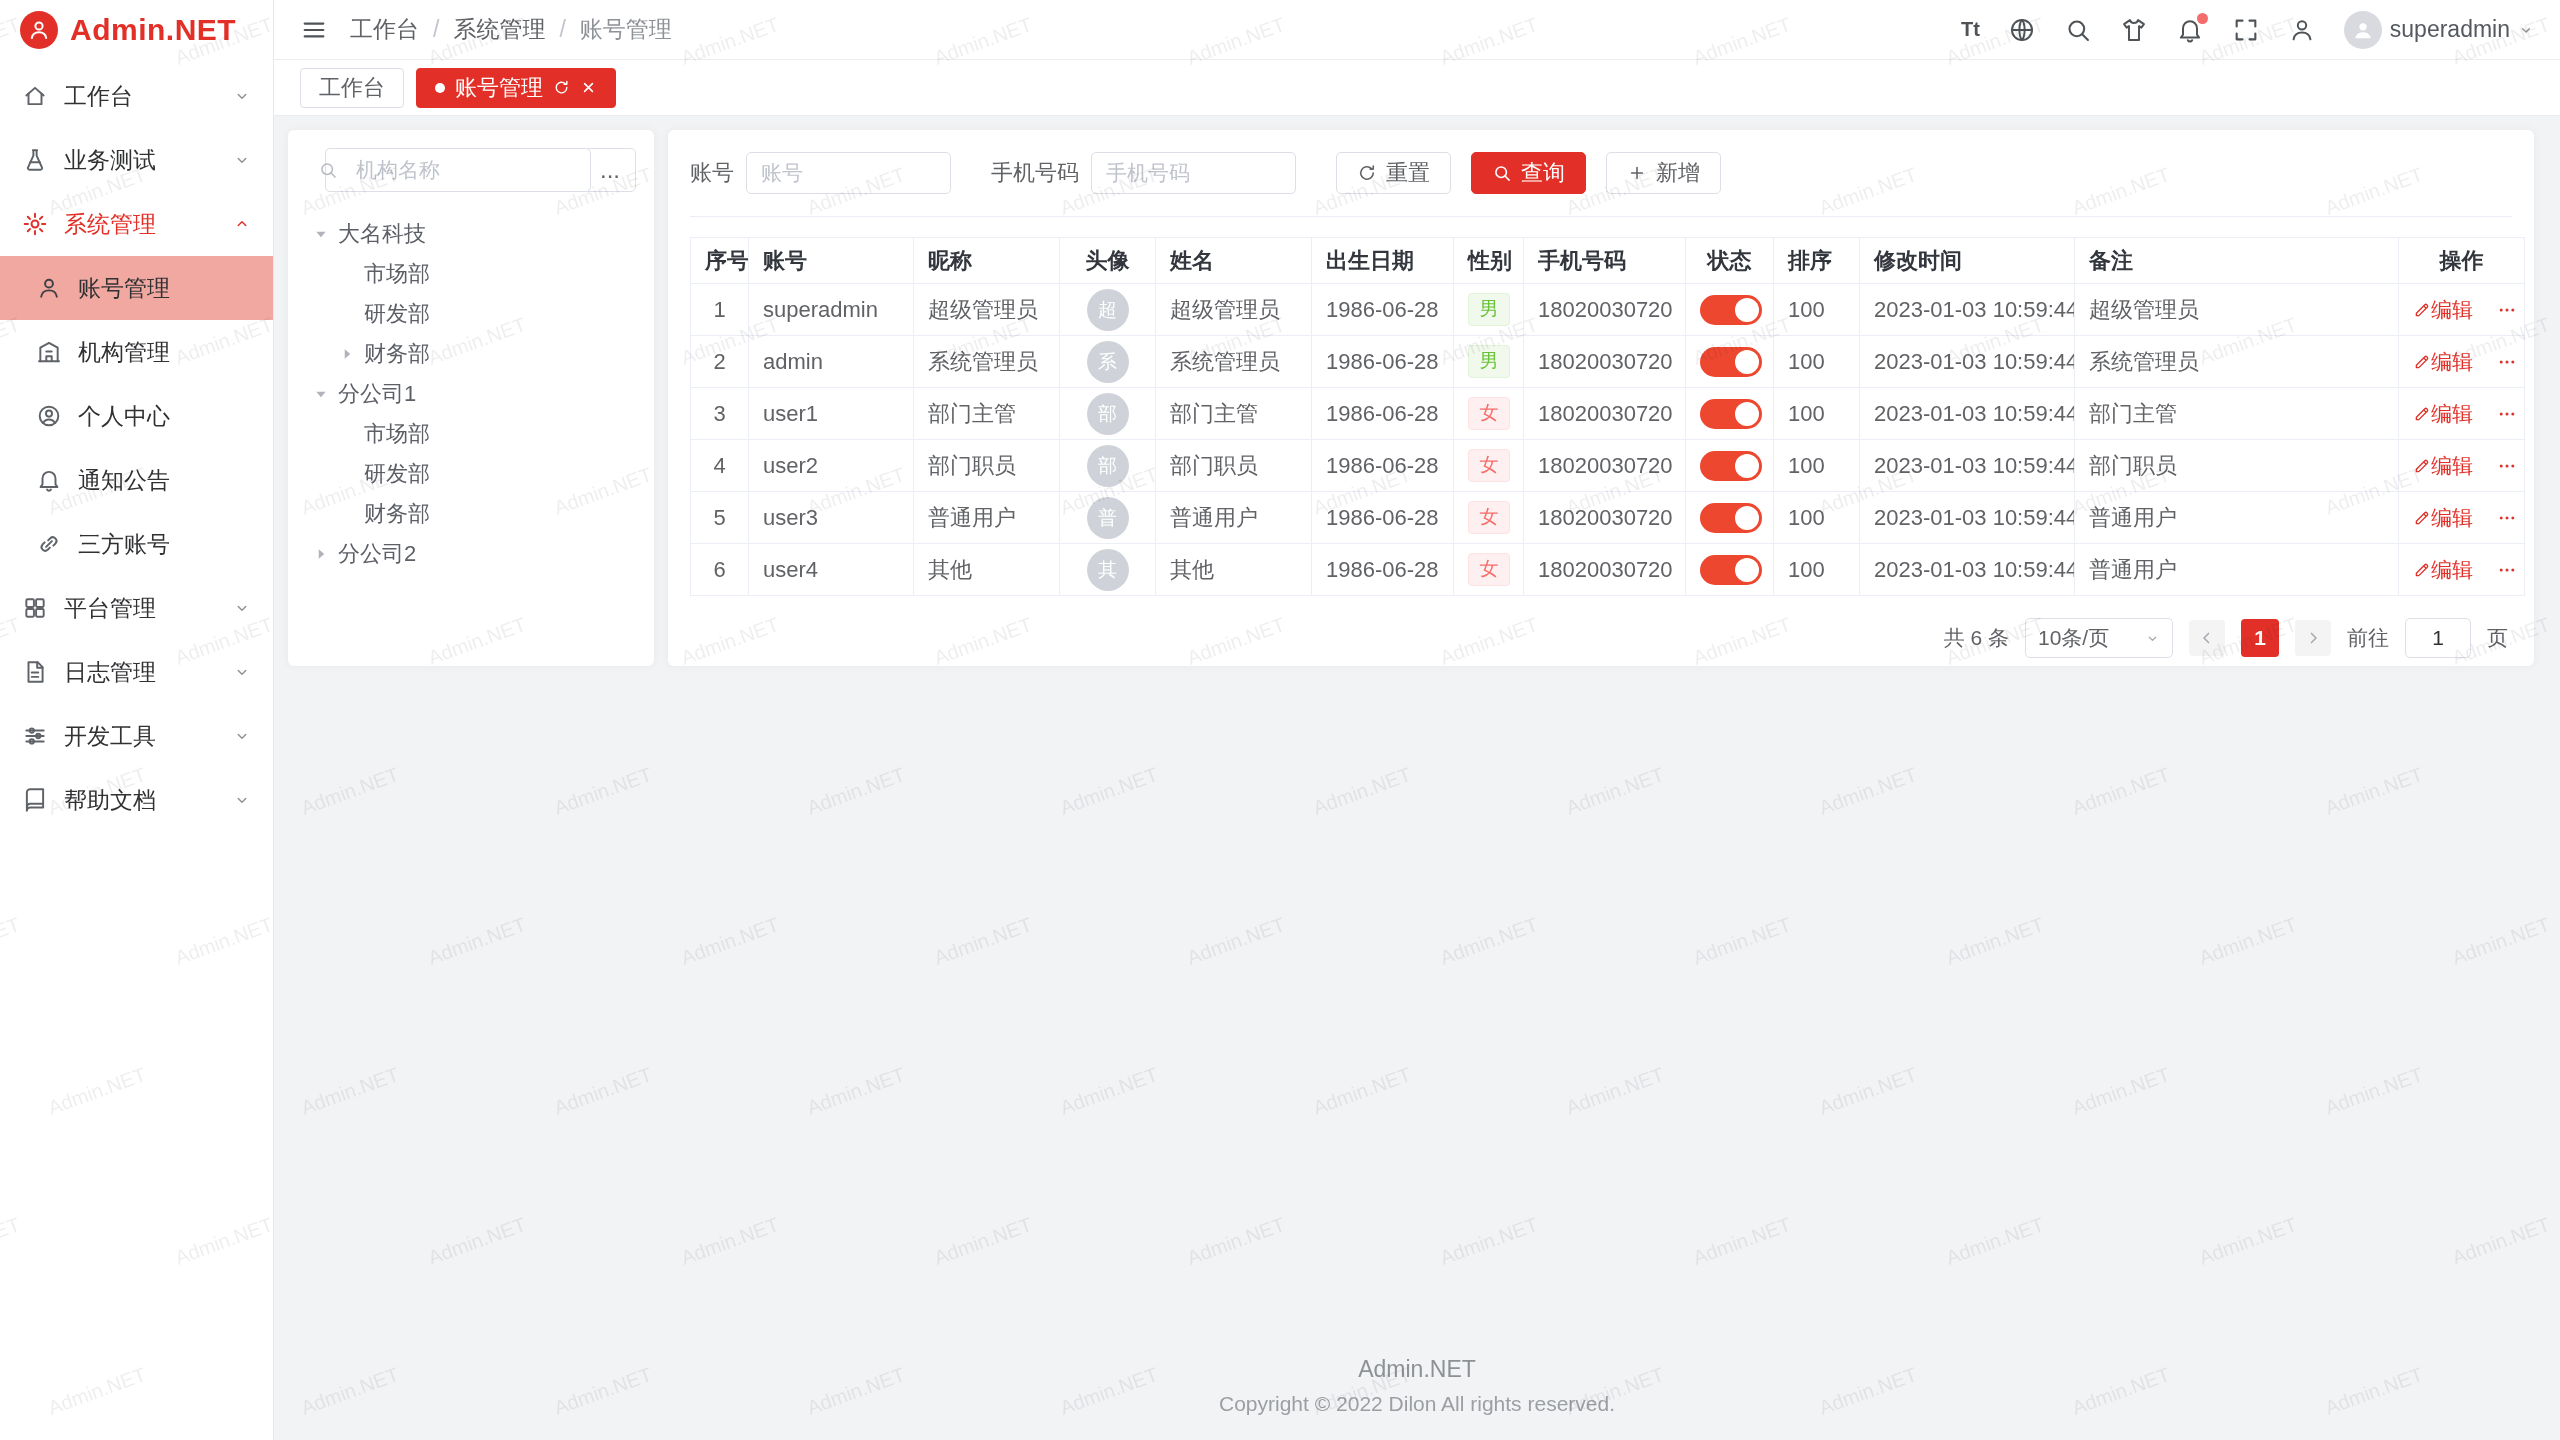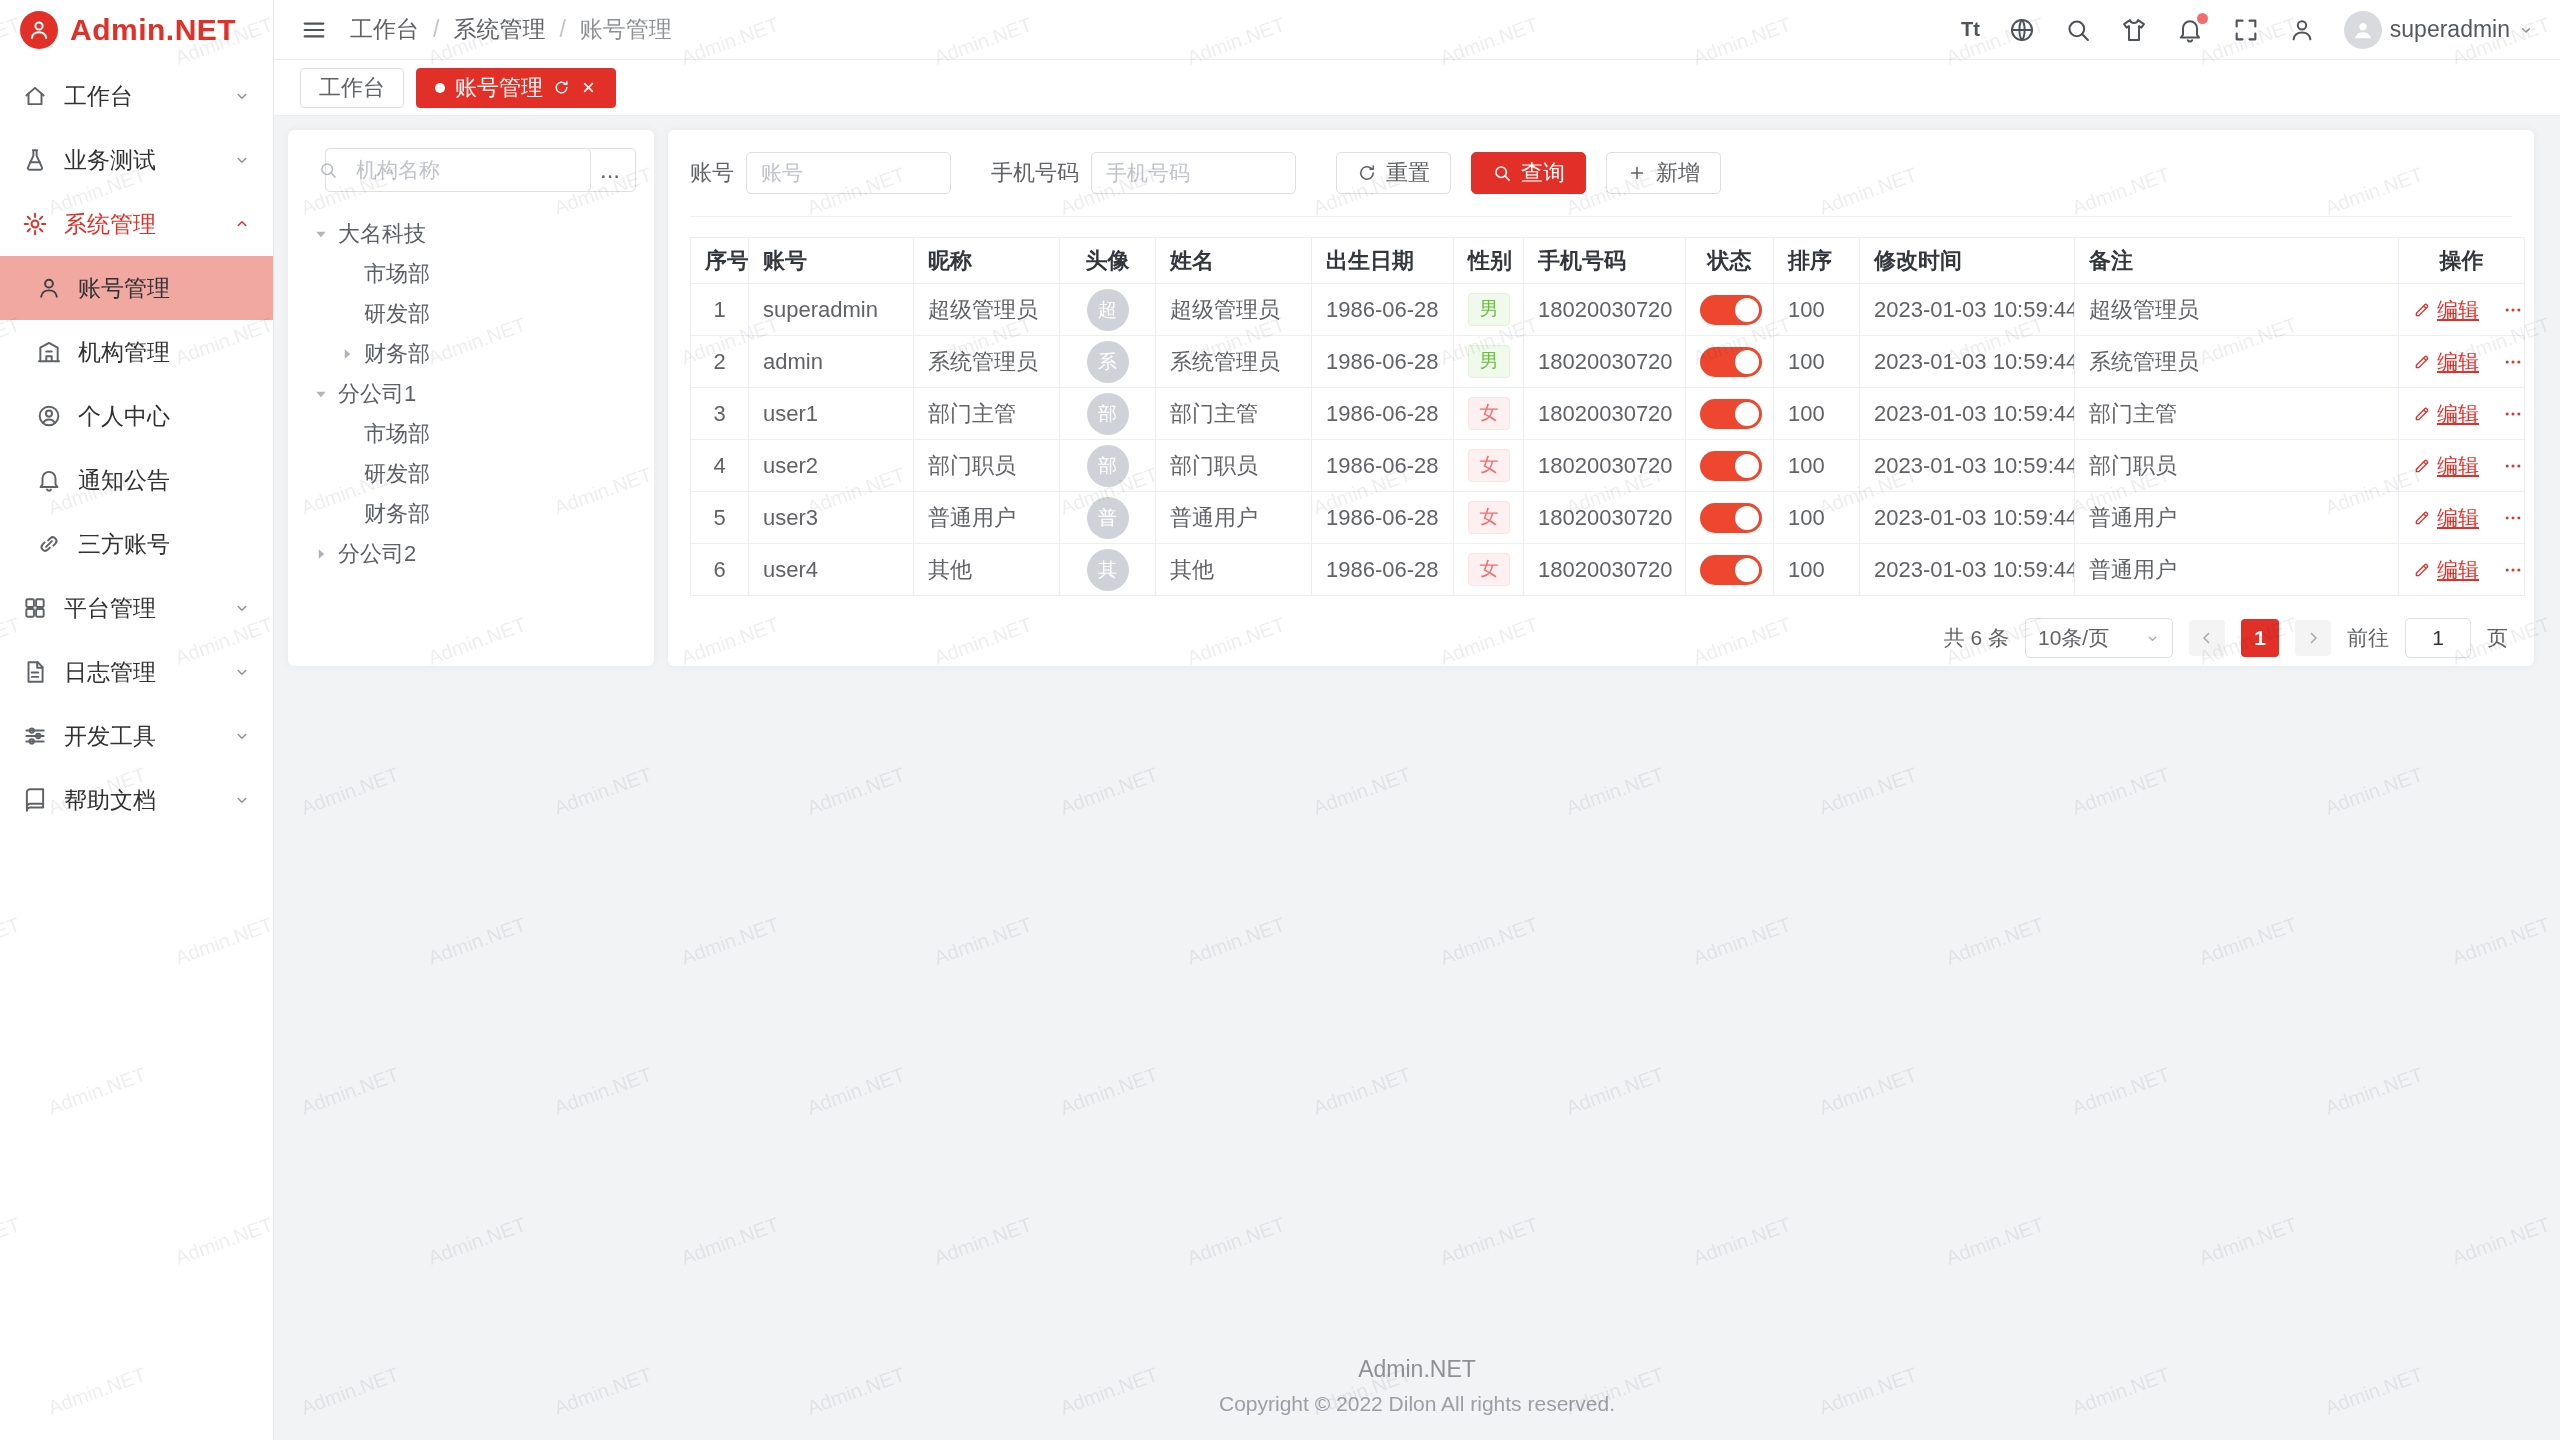--- a/index.html
+++ b/index.html
@@ -84,21 +84,21 @@
   th,td { border:1px solid #ebeef5; padding:0 14px; color:#606266; text-align:left; white-space:nowrap; overflow:hidden; }
   th { height:46px; color:#33373d; font-weight:600;font-family:Liberation Mono, monospace; }
   td { height:52px; }
   .c { text-align:center; }
   .avatar { display:inline-flex; width:42px; height:42px; border-radius:50%; background:#cfd3d9; color:#fff; align-items:center; justify-content:center; font-size:19px; }
   .tag { display:inline-block; min-width:42px; padding:3px 8px; border-radius:4px; font-size:19px; line-height:1.3; text-align:center; }
   .tag.male { color:#67c23a; background:#f0f9eb; border:1px solid #e1f3d8; }
   .tag.female { color:#f56c6c; background:#fef0f0; border:1px solid #fde2e2; }
   .switch { display:inline-block; width:62px; height:30px; border-radius:16px; background:var(--toggle); position:relative; vertical-align:middle; }
   .switch::after { content:""; position:absolute; right:3px; top:3px; width:24px; height:24px; border-radius:50%; background:#fff; }
-  .edit-btn { color:var(--primary); display:inline-flex; align-items:center; gap:6px; cursor:pointer; font-size:21px; vertical-align:middle;text-decoration:underline; }
+  .edit-btn { color:var(--primary); display:inline-flex; align-items:center; cursor:pointer; font-size:21px; vertical-align:middle; }
   .more-ops { color:var(--primary); margin-left:18px; cursor:pointer; vertical-align:middle; }
 
   .pagination { margin-top:auto; display:flex; align-items:center; justify-content:flex-end; gap:16px; padding:22px 4px 4px; color:#606266; font-size:21px; }
   .page-size { height:40px; min-width:148px; border:1px solid #dcdfe6; border-radius:5px; display:flex; align-items:center; justify-content:space-between; gap:10px; padding:0 12px; color:#606266; cursor:pointer; background:#fff; }
   .page-arrow { width:36px; height:36px; border:none; border-radius:4px; background:#f4f4f5; color:#a8abb2; display:inline-flex; align-items:center; justify-content:center; cursor:pointer; }
   .page-num { min-width:38px; height:38px; border-radius:4px; background:var(--primary); color:#fff; display:inline-flex; align-items:center; justify-content:center; font-weight:600; cursor:pointer; }
   .goto-input { width:66px; height:40px; border:1px solid #dcdfe6; border-radius:5px; text-align:center; font-size:21px; color:#303133; outline:none; }
 
   .footer { margin-top:auto; text-align:center; padding-bottom:24px; }
   .footer-title { color:#8d9095; font-size:23px; margin-bottom:9px; }

